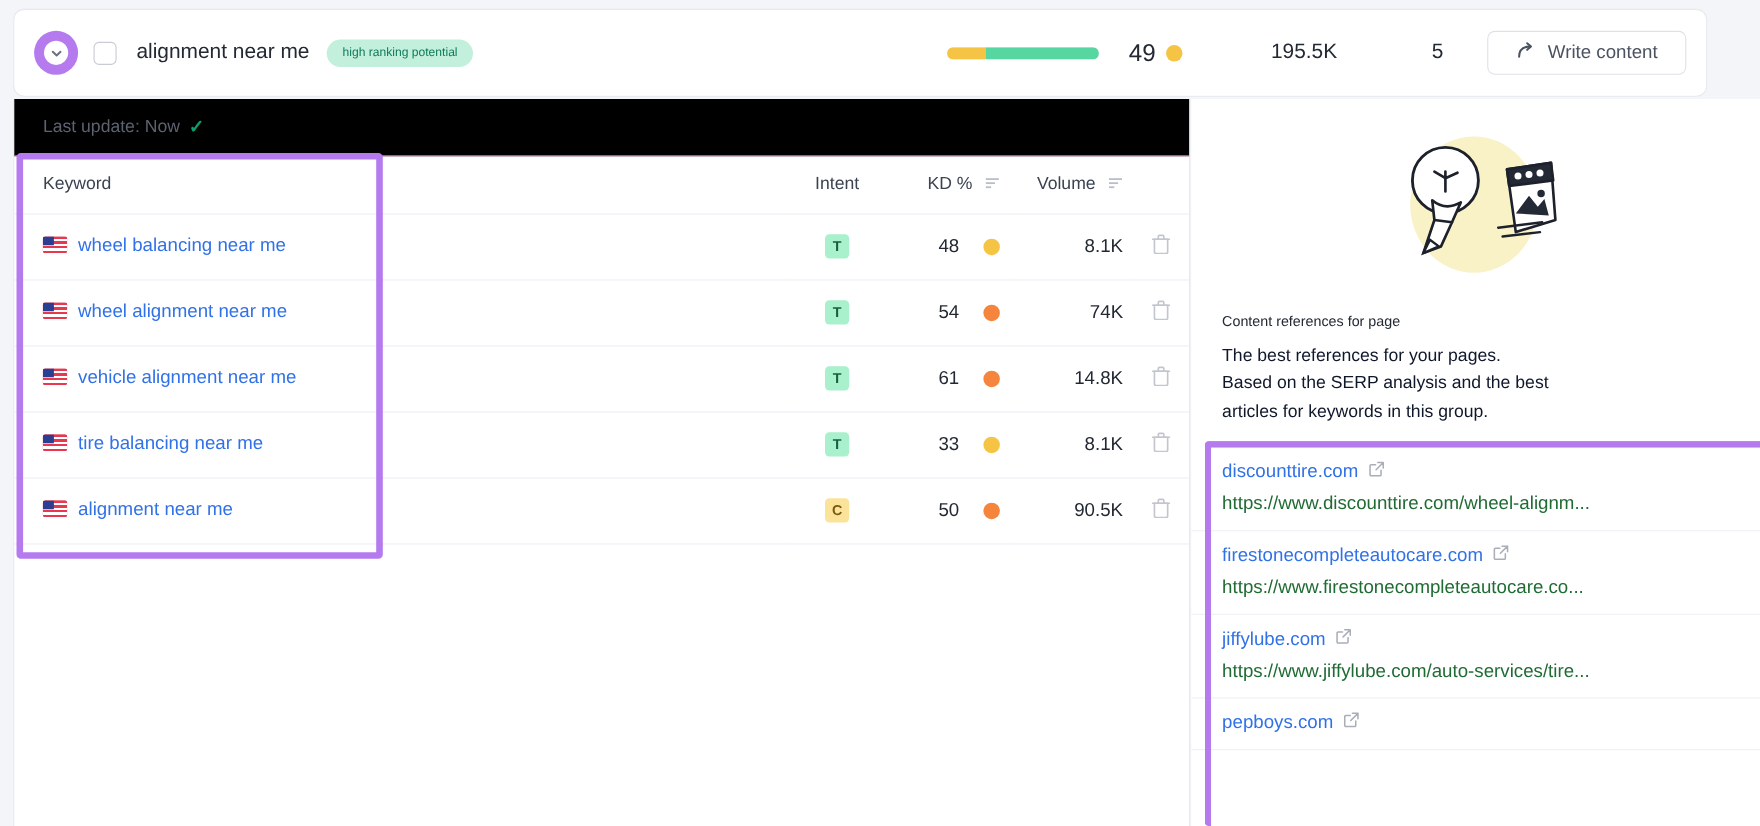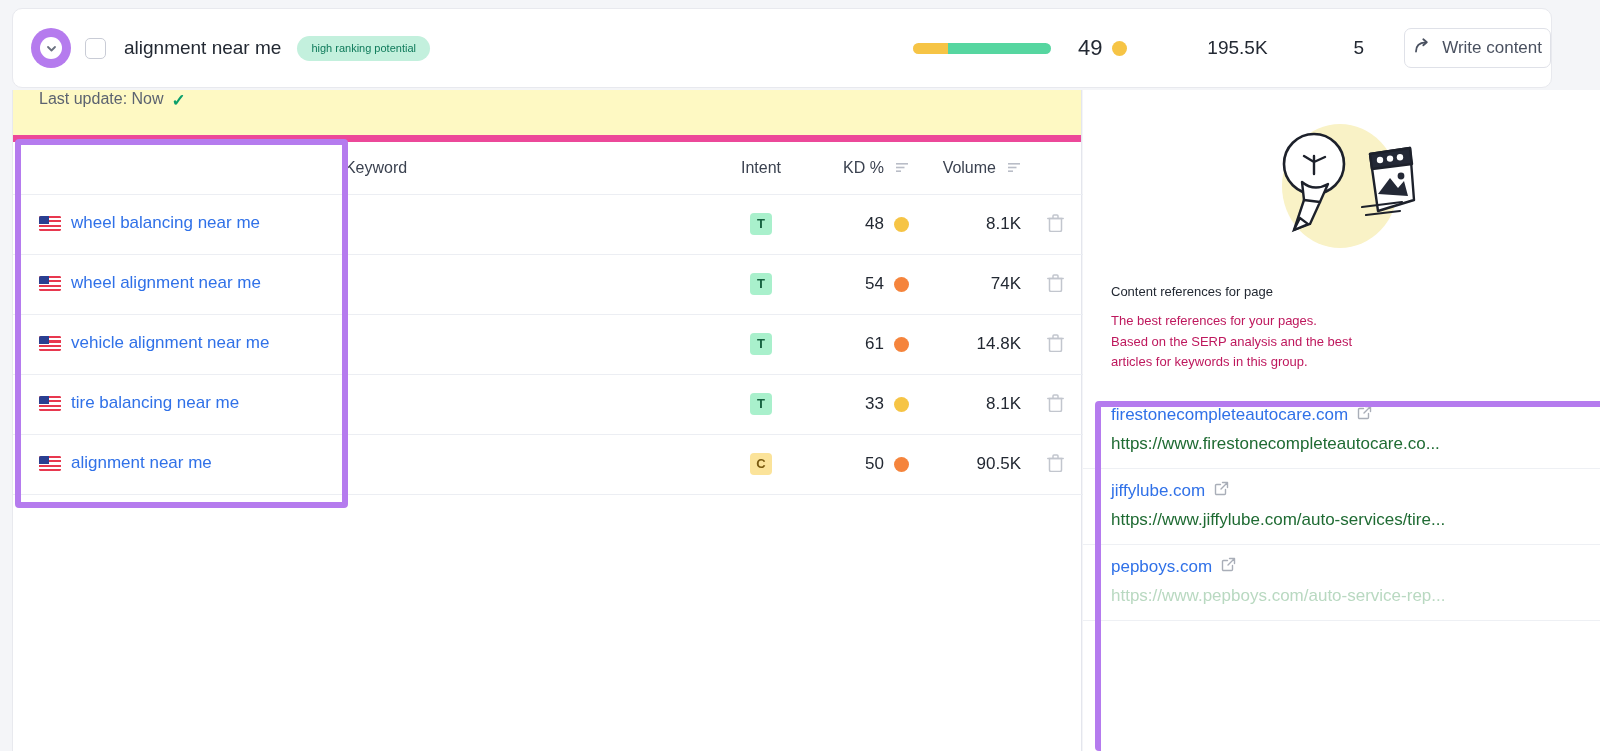--- a/index.html
+++ b/index.html
@@ -74,56 +74,56 @@
   }
   .vol-num {
     margin-left: 80px; font-size: 19px; color: #232933;
     flex: none; white-space: nowrap;
   }
   .cnt-num {
     margin-left: 86px; font-size: 19px; color: #232933;
     flex: none;
   }
   .write-btn {
-    margin-left: 40px; 
-    height: 40px; padding: 0 8px;
+    margin-left: 40px; margin-right: 18px;
+    height: 40px; padding: 0 25px;
     border: 1px solid #dfe1e8; border-radius: 7px;
     background: #fff; color: #4a5160; font-size: 17px;
     display: flex; align-items: center; gap: 10px;
     white-space: nowrap; flex: none; cursor: pointer;
   }
 
   
   .left-panel {
     position: absolute; left: 12px; top: 90px;
     width: 1070px; height: 661px;
     background: #ffffff;
     border-left: 1px solid #e8e9ee;
     border-right: 1px solid #e4e6ed;
   }
   .last-update {
-    height: 52px; background: #fef9c3;
-    display: flex; align-items: flex-start;
+    height: 52px; background: #000000;
+    display: flex; align-items: center;
     padding-left: 26px;
     font-size: 16px; color: #5c6370;
-    border-bottom: 7px solid #ec4899;
+    border-bottom: 1px solid #ec4899;
     gap: 8px;
   }
   .check-green { color: #0b9f6b; font-size: 17px; font-weight: bold; }
 
   table.kw { width: 100%; border-collapse: collapse; table-layout: fixed; }
   table.kw th, table.kw td {
     border-bottom: 1px solid #eceef3;
     font-weight: normal;
   }
   table.kw th {
     height: 52px; font-size: 16px; color: #3b4250;
     vertical-align: middle;
   }
-  th.c-keyword { text-align: center; padding-left: 26px; width: 700px; }
+  th.c-keyword { text-align: left; padding-left: 26px; width: 700px; }
   th.c-intent  { text-align: center; width: 96px; }
   th.c-kd      { text-align: right; width: 108px; padding-right: 8px; }
   th.c-vol     { text-align: right; width: 110px; padding-right: 6px; }
   th.c-del     { width: 56px; }
   .th-in { display: inline-flex; align-items: center; gap: 12px; }
 
   table.kw td { height: 60px; vertical-align: middle; }
   td.c-keyword { padding-left: 26px; }
   .kw-link {
     color: #3071e8; font-size: 17px; text-decoration: none;
@@ -145,42 +145,42 @@
   }
   td.c-intent { text-align: center; }
   .intent-badge {
     display: inline-block; width: 22px; height: 22px;
     line-height: 22px; border-radius: 4px;
     font-size: 13px; font-weight: bold; text-align: center;
   }
   .intent-T { background: #a9f0cc; color: #15603f; }
   .intent-C { background: #fbe39a; color: #7a5a10; }
   td.c-kd { text-align: right; padding-right: 8px; }
-  .kd-cell { display: inline-flex; align-items: center; gap: 10px; justify-content: flex-end; }
+  .kd-cell { display: inline-flex; align-items: center; gap: 22px; justify-content: flex-end; }
   .kd-cell .num { font-size: 17px; color: #232933; }
   .kd-cell .dot { width: 15px; height: 15px; border-radius: 50%; }
   td.c-vol { text-align: right; padding-right: 6px; font-size: 17px; color: #232933; }
   td.c-del { text-align: center; }
   .trash { cursor: pointer; display: inline-block; }
 
   
   .right-panel {
     position: absolute; left: 1083px; top: 90px;
     width: 517px; height: 661px;
     background: #ffffff;
     overflow: hidden;
   }
   .illus { display: flex; justify-content: center; padding-top: 22px; }
   .rp-title {
     margin: 22px 0 0 28px;
     font-size: 13px; color: #232933;
   }
   .rp-sub {
     margin: 12px 28px 0 28px;
-    font-size: 13px; color: #be185d; line-height: 1.58;
+    font-size: 16px; color: #0f172a; line-height: 1.58;
   }
   .ref-list { margin-top: 20px; }
   .ref-item {
     padding: 12px 28px 14px 28px;
     border-bottom: 1px solid #eef0f4;
   }
   .ref-domain {
     color: #3071e8; font-size: 17px;
     display: inline-flex; align-items: center; gap: 9px;
     text-decoration: none;
@@ -411,38 +411,45 @@
         <path d="M62 88 L52 118 L68 112 L78 90 Z" fill="#ffffff" stroke="#1d212b" stroke-width="2.4" stroke-linejoin="round"></path>
         <path d="M52 118 L58 106 L66 112 Z" fill="#ffffff" stroke="#1d212b" stroke-width="2.2"></path>
       </svg>
     </div>
 
     <div class="rp-title">Content references for page</div>
     <div class="rp-sub" id="rp-desc">The best references for your pages.<br>Based on the SERP analysis and the best<br>articles for keywords in this group.</div>
 
     <div class="ref-list" id="ref-list">
         <div class="ref-item"><a class="ref-domain" href="#">
+            <span>discounttire.com</span>
+            <span><svg width="15" height="15" viewBox="0 0 15 15" aria-hidden="true">
+                <path d="M11.5 8.5 V12.5 a1 1 0 0 1 -1 1 H2.5 a1 1 0 0 1 -1 -1 V4.5 a1 1 0 0 1 1 -1 H6.5" fill="none" stroke="#a9aeb8" stroke-width="1.4" stroke-linecap="round"></path>
+                <path d="M8.5 1.5 H13.5 V6.5 M13.5 1.5 L7 8" fill="none" stroke="#a9aeb8" stroke-width="1.4" stroke-linecap="round" stroke-linejoin="round"></path>
+              </svg></span>
+          </a><div class="ref-url">https://www.discounttire.com/wheel-alignm...</div></div>
+        <div class="ref-item"><a class="ref-domain" href="#">
             <span>firestonecompleteautocare.com</span>
             <span><svg width="15" height="15" viewBox="0 0 15 15" aria-hidden="true">
                 <path d="M11.5 8.5 V12.5 a1 1 0 0 1 -1 1 H2.5 a1 1 0 0 1 -1 -1 V4.5 a1 1 0 0 1 1 -1 H6.5" fill="none" stroke="#a9aeb8" stroke-width="1.4" stroke-linecap="round"></path>
                 <path d="M8.5 1.5 H13.5 V6.5 M13.5 1.5 L7 8" fill="none" stroke="#a9aeb8" stroke-width="1.4" stroke-linecap="round" stroke-linejoin="round"></path>
               </svg></span>
           </a><div class="ref-url">https://www.firestonecompleteautocare.co...</div></div>
         <div class="ref-item"><a class="ref-domain" href="#">
             <span>jiffylube.com</span>
             <span><svg width="15" height="15" viewBox="0 0 15 15" aria-hidden="true">
                 <path d="M11.5 8.5 V12.5 a1 1 0 0 1 -1 1 H2.5 a1 1 0 0 1 -1 -1 V4.5 a1 1 0 0 1 1 -1 H6.5" fill="none" stroke="#a9aeb8" stroke-width="1.4" stroke-linecap="round"></path>
                 <path d="M8.5 1.5 H13.5 V6.5 M13.5 1.5 L7 8" fill="none" stroke="#a9aeb8" stroke-width="1.4" stroke-linecap="round" stroke-linejoin="round"></path>
               </svg></span>
           </a><div class="ref-url">https://www.jiffylube.com/auto-services/tire...</div></div>
         <div class="ref-item faded"><a class="ref-domain" href="#">
             <span>pepboys.com</span>
             <span><svg width="15" height="15" viewBox="0 0 15 15" aria-hidden="true">
                 <path d="M11.5 8.5 V12.5 a1 1 0 0 1 -1 1 H2.5 a1 1 0 0 1 -1 -1 V4.5 a1 1 0 0 1 1 -1 H6.5" fill="none" stroke="#a9aeb8" stroke-width="1.4" stroke-linecap="round"></path>
                 <path d="M8.5 1.5 H13.5 V6.5 M13.5 1.5 L7 8" fill="none" stroke="#a9aeb8" stroke-width="1.4" stroke-linecap="round" stroke-linejoin="round"></path>
               </svg></span>
-          </a><div class="ref-url">https://www.pepboys.com/auto-service-rep...</div></div>
+          </a></div>
       </div>
   </div>
 
   <div class="ann-box" id="ann-left"></div>
   <div class="ann-box" id="ann-right"></div>
 </div>
 
 </body></html>

